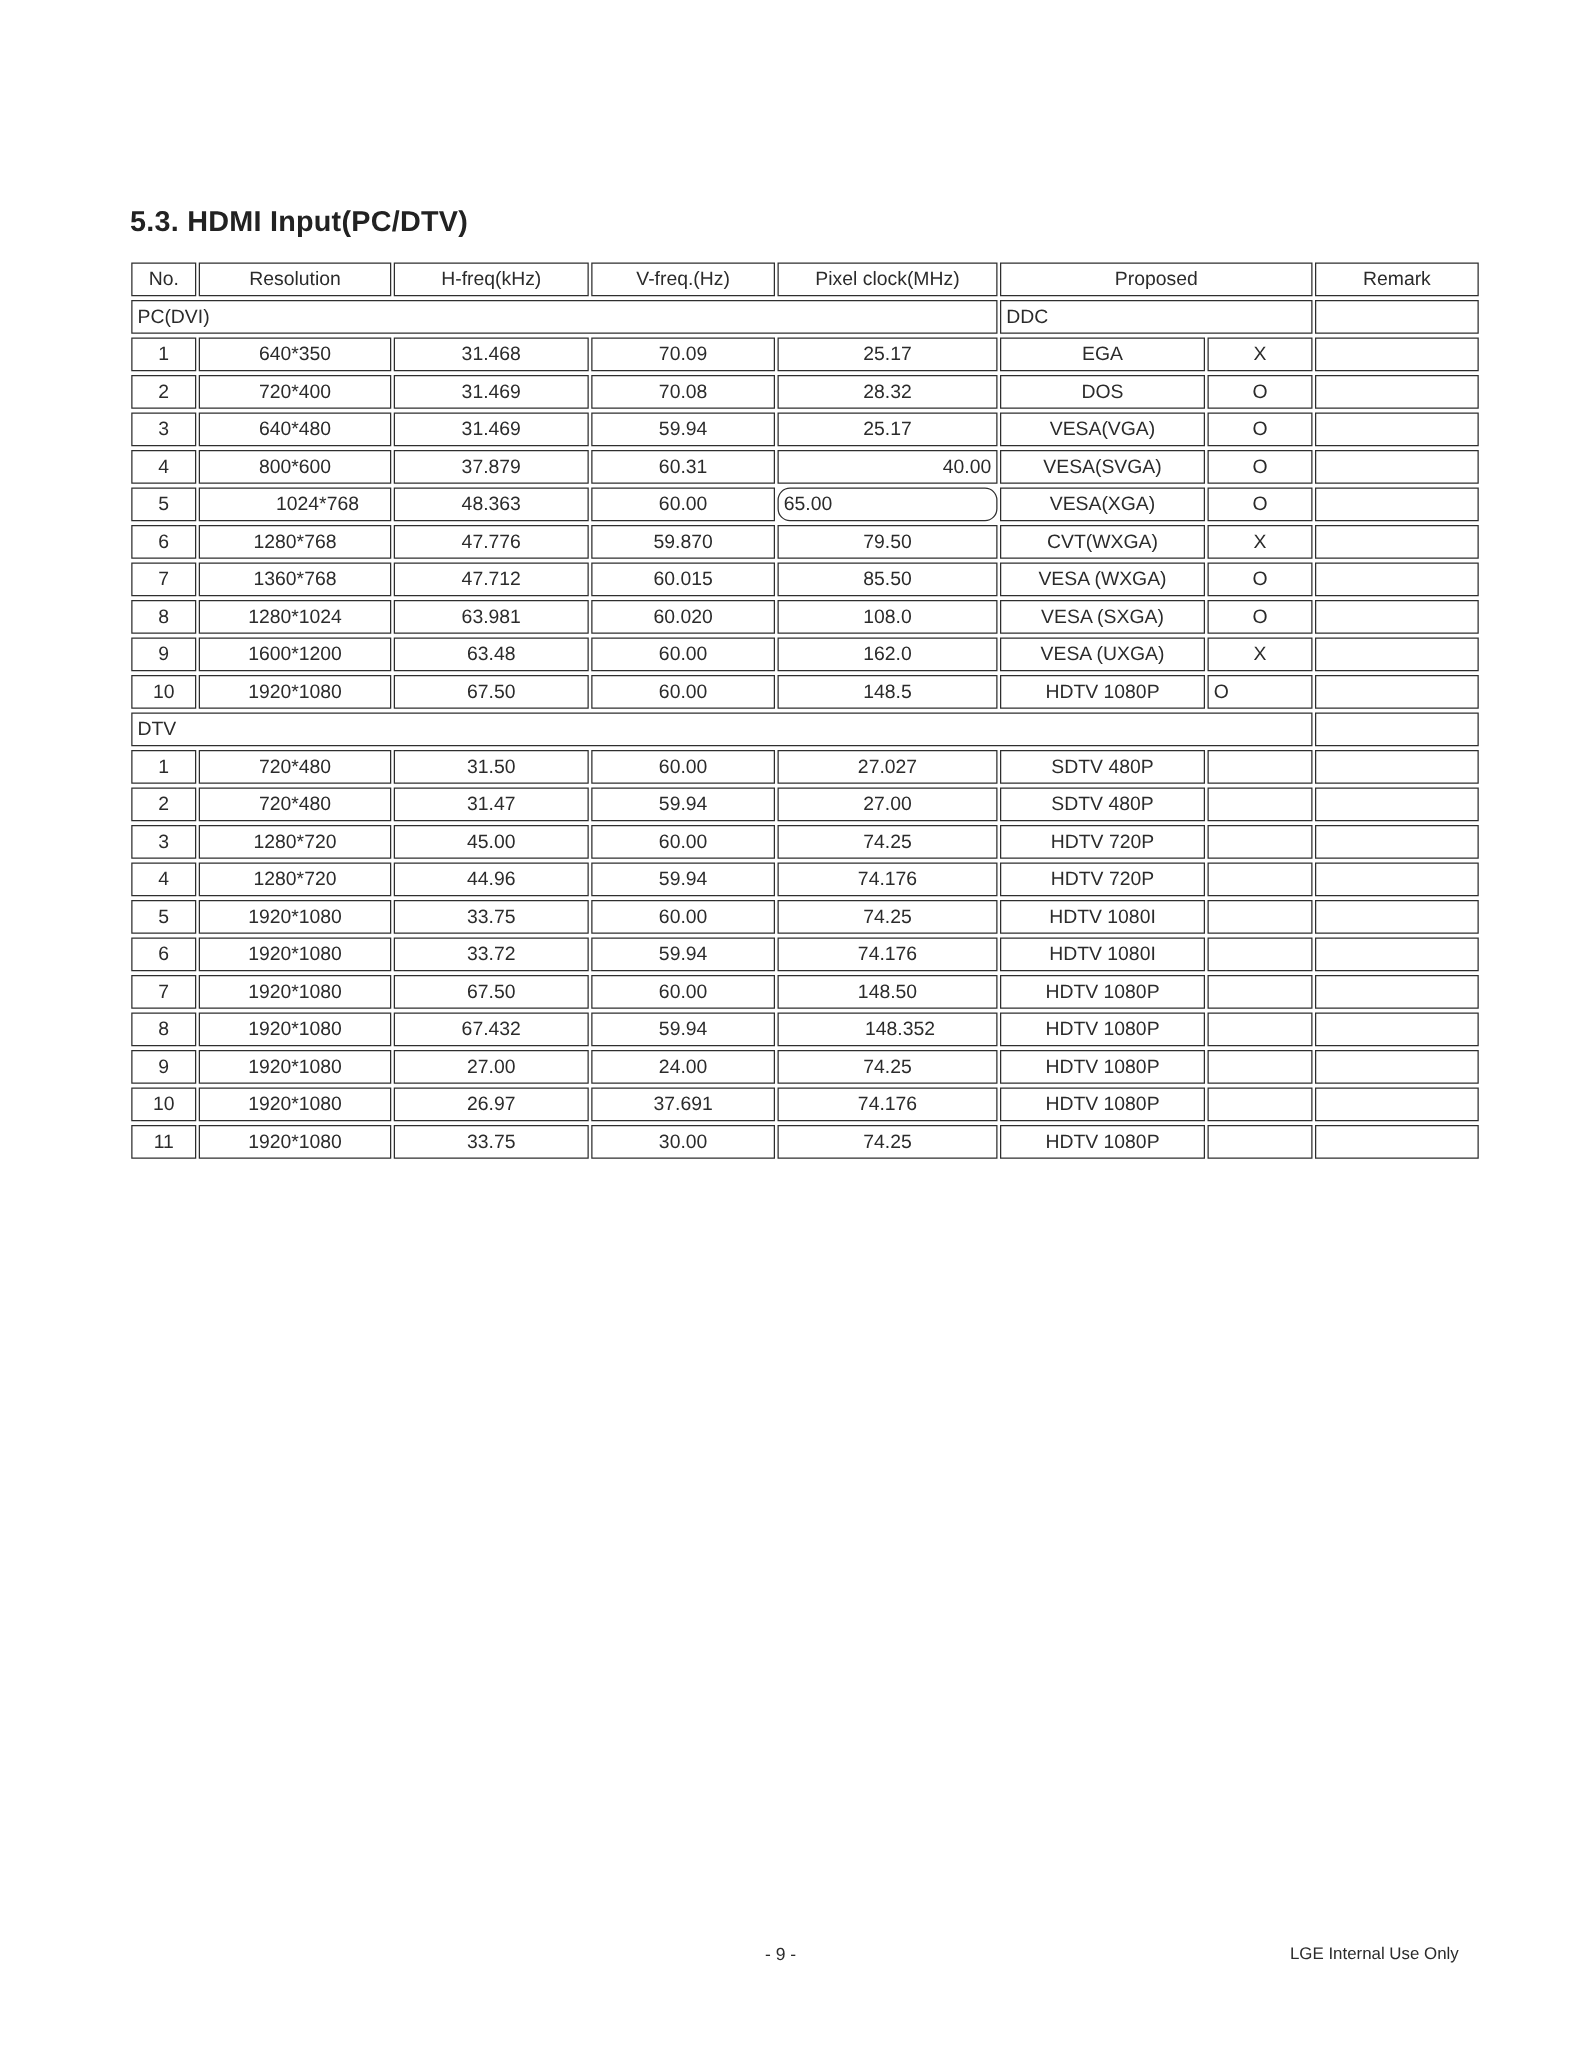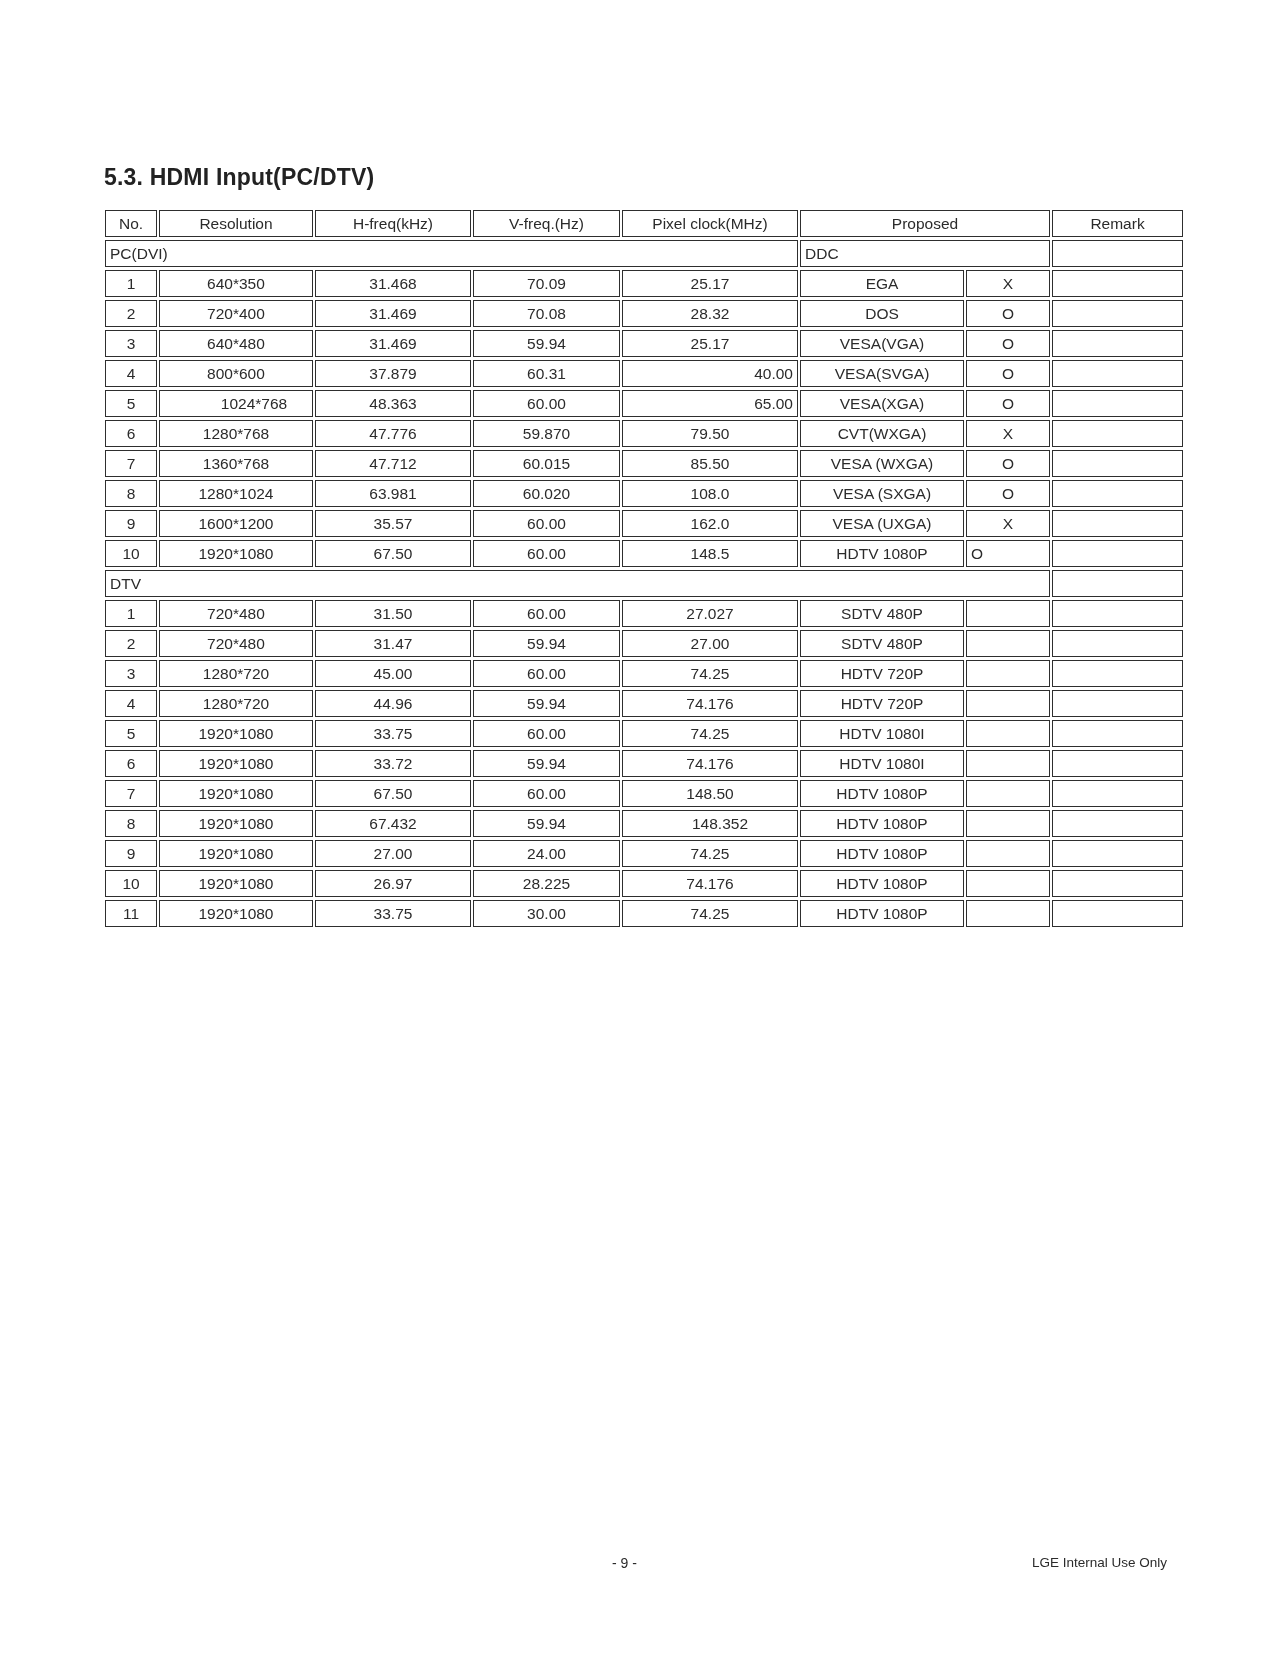--- a/index.html
+++ b/index.html
@@ -163,21 +163,21 @@
           <td style="text-align: right;">40.00</td>
           <td class="cell-proposed">VESA(SVGA)</td>
           <td style="text-align: center;">O</td>
           <td></td>
         </tr>
         <tr>
           <td style="text-align: center;">5</td>
           <td style="text-align: center; padding-left: 40px;">1024*768</td>
           <td style="text-align: center;">48.363</td>
           <td style="text-align: center;">60.00</td>
-          <td style="text-align: right;">65.00</td>
+          <td style="text-align: left; border-radius: 10px;">65.00</td>
           <td class="cell-proposed">VESA(XGA)</td>
           <td style="text-align: center;">O</td>
           <td></td>
         </tr>
         <tr>
           <td style="text-align: center;">6</td>
           <td style="text-align: center;">1280*768</td>
           <td style="text-align: center;">47.776</td>
           <td style="text-align: center;">59.870</td>
           <td style="text-align: center;">79.50</td>
@@ -201,21 +201,21 @@
           <td style="text-align: center;">63.981</td>
           <td style="text-align: center;">60.020</td>
           <td style="text-align: center;">108.0</td>
           <td class="cell-proposed">VESA (SXGA)</td>
           <td style="text-align: center;">O</td>
           <td></td>
         </tr>
         <tr>
           <td style="text-align: center;">9</td>
           <td style="text-align: center;">1600*1200</td>
-          <td style="text-align: center;">35.57</td>
+          <td style="text-align: center;">63.48</td>
           <td style="text-align: center;">60.00</td>
           <td style="text-align: center;">162.0</td>
           <td class="cell-proposed">VESA (UXGA)</td>
           <td style="text-align: center;">X</td>
           <td></td>
         </tr>
         <tr>
           <td style="text-align: center;">10</td>
           <td style="text-align: center;">1920*1080</td>
           <td style="text-align: center;">67.50</td>
@@ -316,21 +316,21 @@
           <td style="text-align: center;">24.00</td>
           <td style="text-align: center;">74.25</td>
           <td class="cell-proposed">HDTV 1080P</td>
           <td style="text-align: center;"></td>
           <td></td>
         </tr>
         <tr>
           <td style="text-align: center;">10</td>
           <td style="text-align: center;">1920*1080</td>
           <td style="text-align: center;">26.97</td>
-          <td style="text-align: center;">28.225</td>
+          <td style="text-align: center;">37.691</td>
           <td style="text-align: center;">74.176</td>
           <td class="cell-proposed">HDTV 1080P</td>
           <td style="text-align: center;"></td>
           <td></td>
         </tr>
         <tr>
           <td style="text-align: center;">11</td>
           <td style="text-align: center;">1920*1080</td>
           <td style="text-align: center;">33.75</td>
           <td style="text-align: center;">30.00</td>

